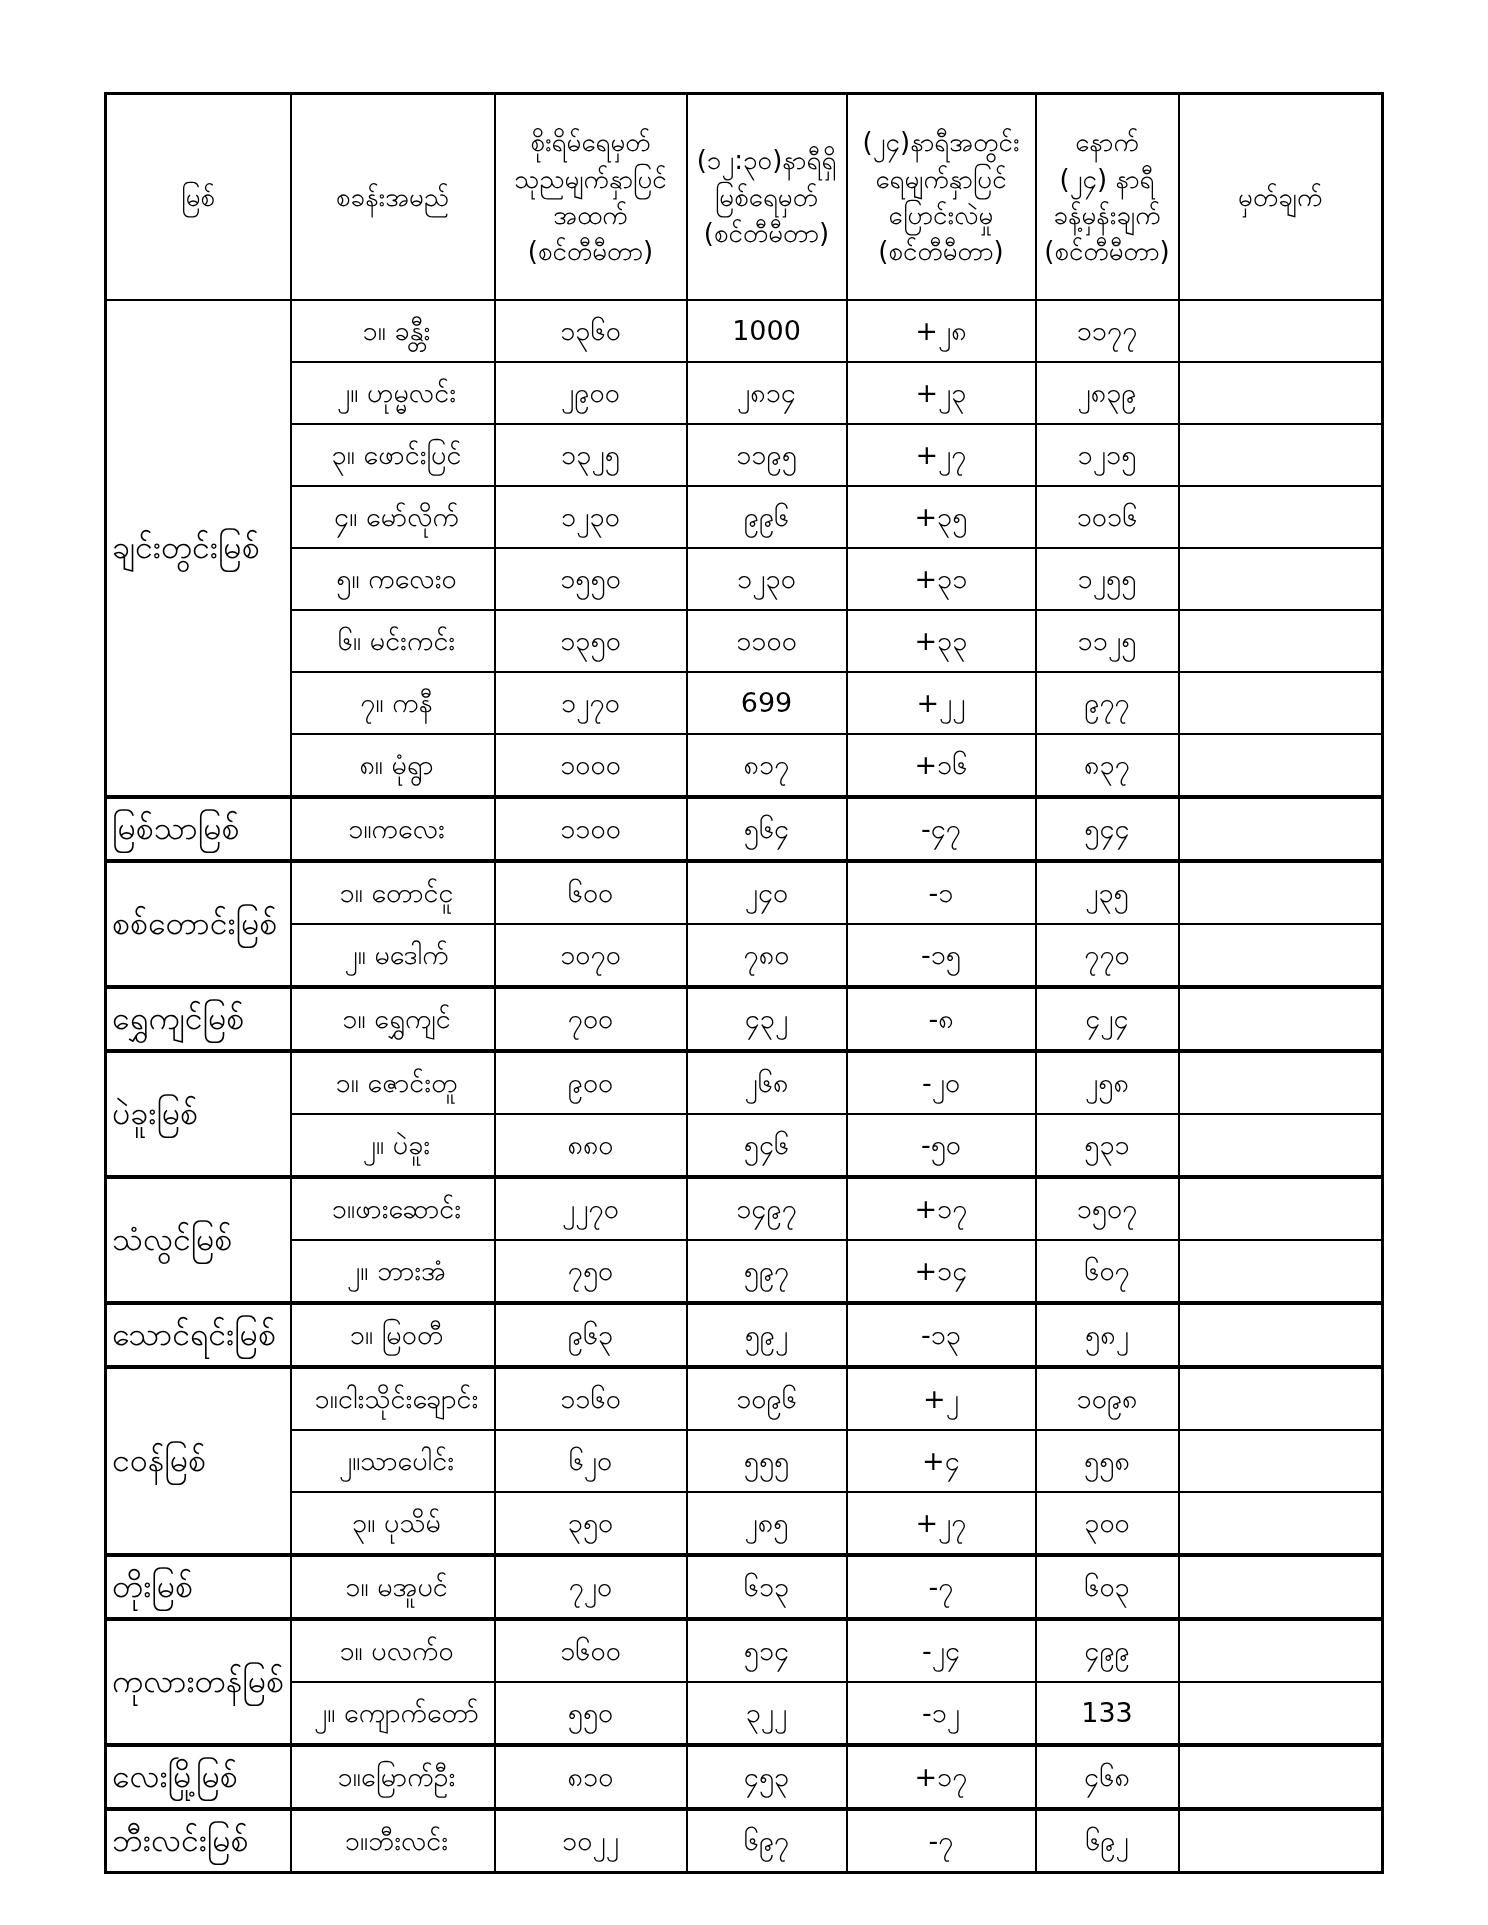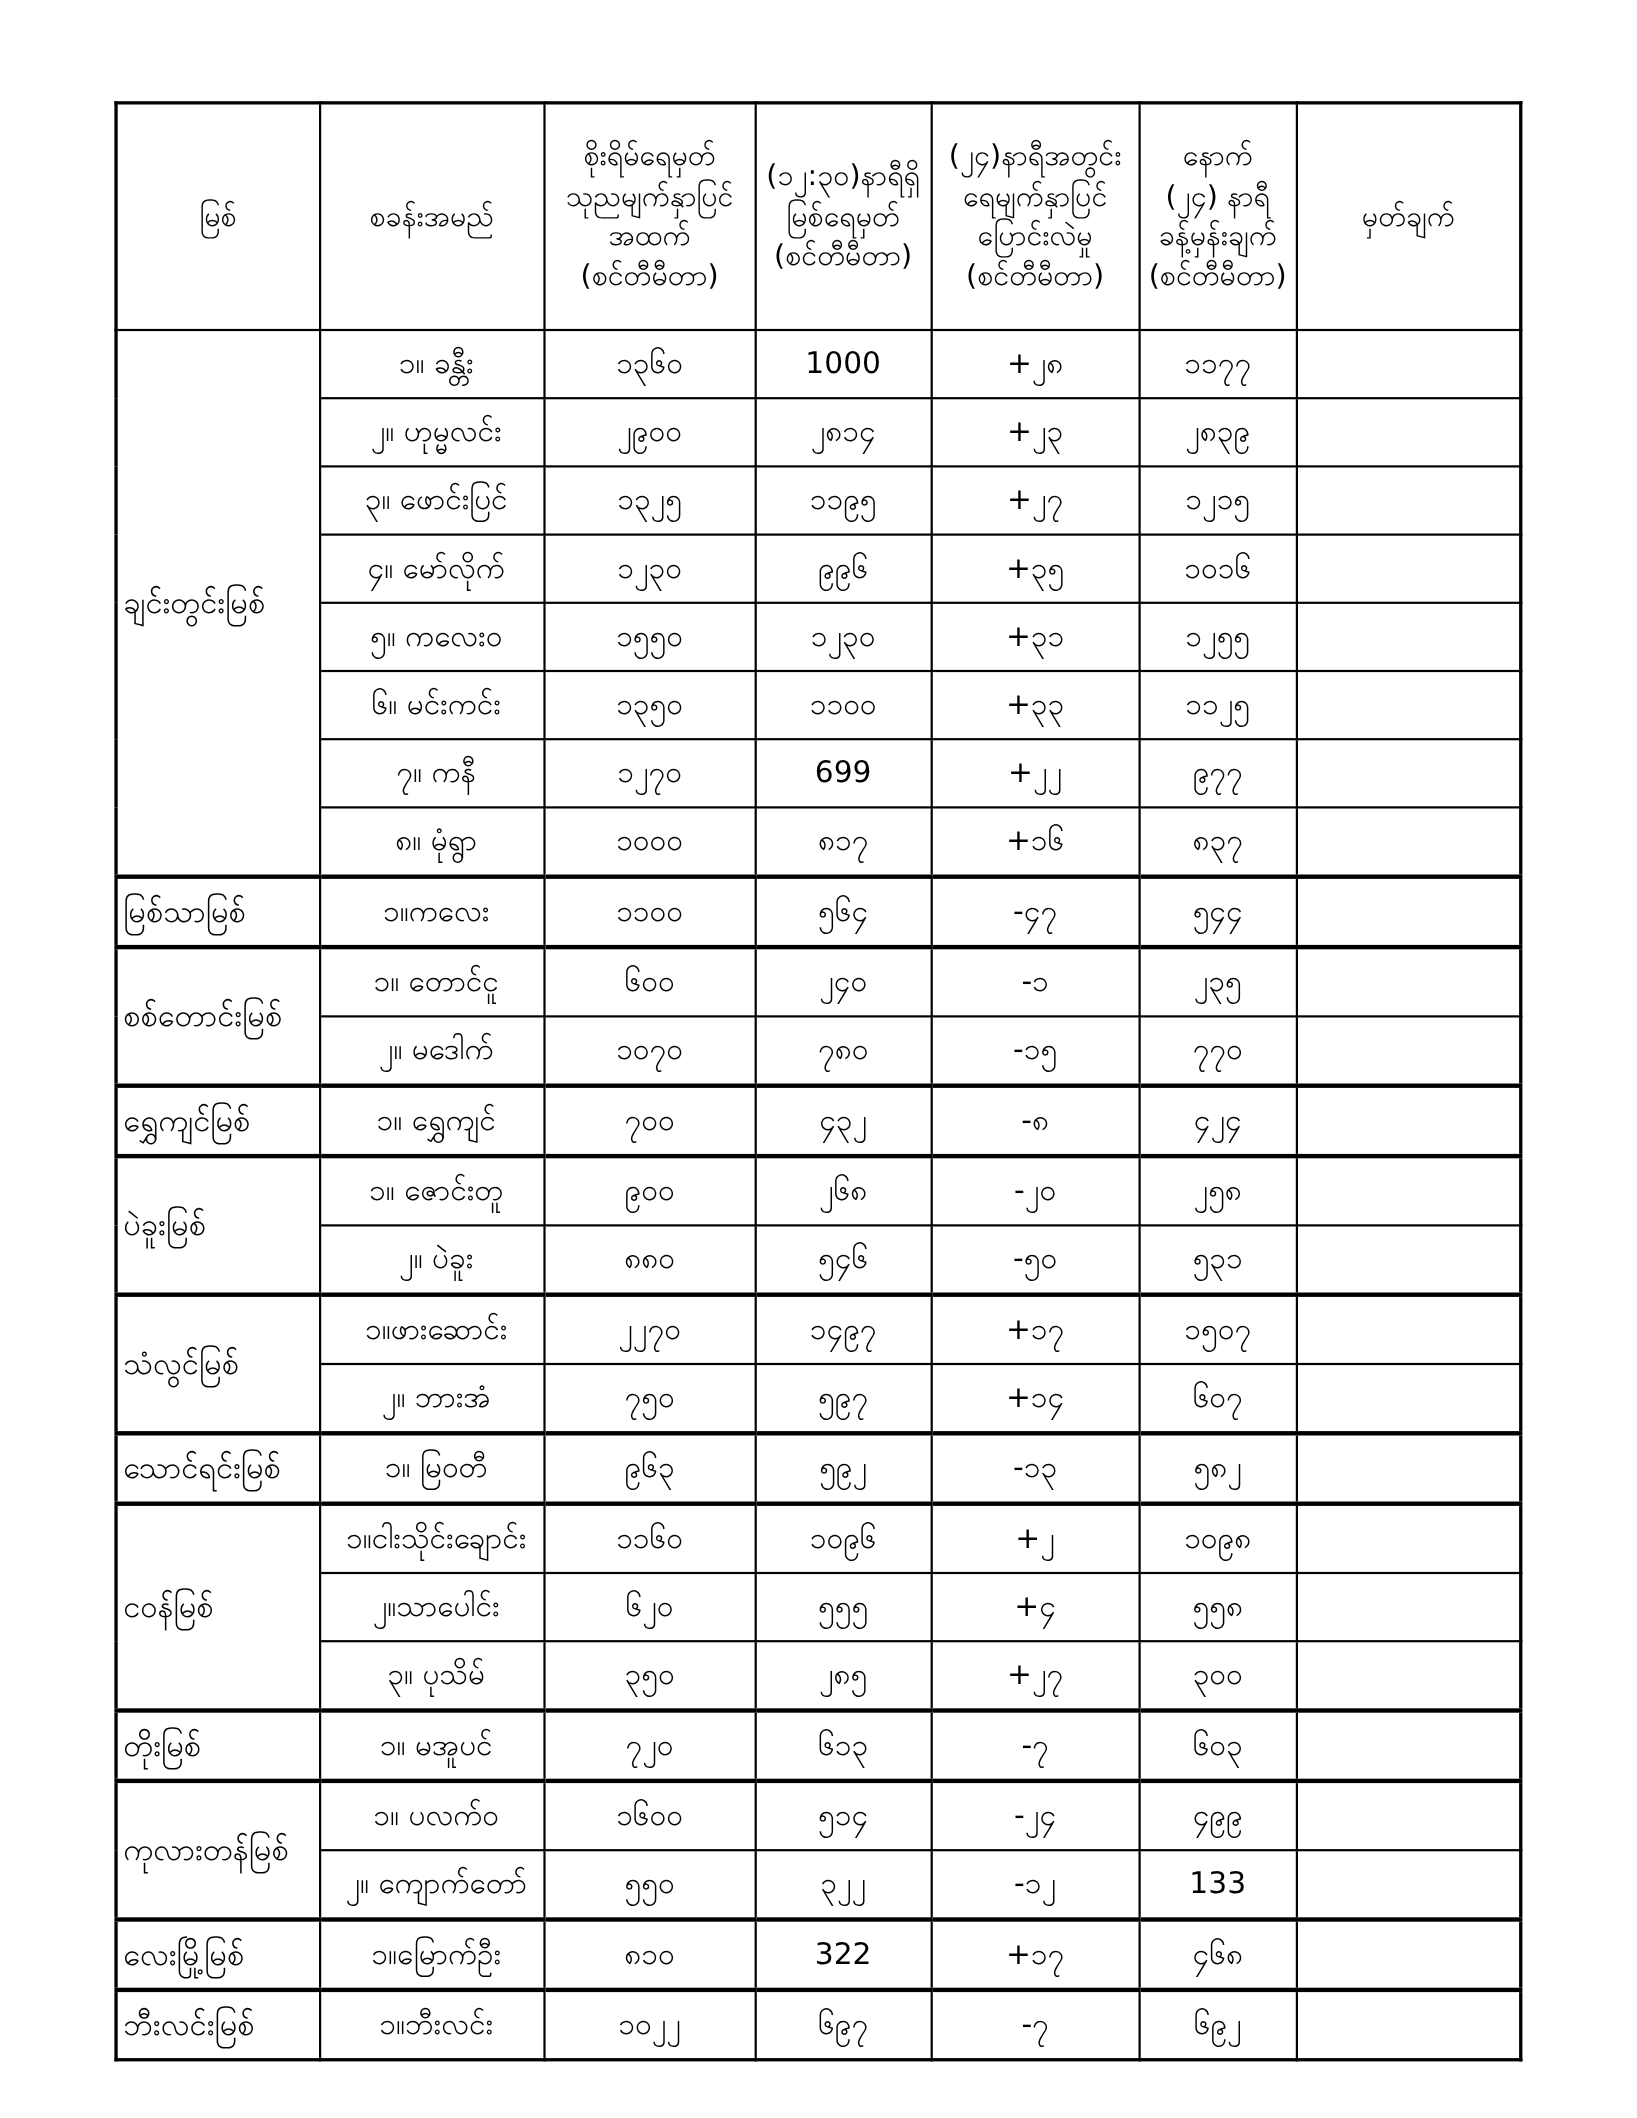--- a/index.html
+++ b/index.html
@@ -34,21 +34,21 @@
     height: 60px;
     font-size: 27px;
     text-align: center;
     vertical-align: middle;
     padding: 0;
     line-height: 1.1;
   }
   tbody td.river {
     text-align: left;
     padding-left: 5px;
-    font-size: 28px;
+    font-size: 32px;
     margin-top: 22px;
   }
   tbody td.station {
     text-align: center;
     padding-left: 8px;
   }
   tbody tr.group-sep td { border-top-width: 4px; }
 </style>
 </head>
 <body>
@@ -278,21 +278,21 @@
           <td class="num">၅၅၀</td>
           <td class="num">၃၂၂</td>
           <td class="num">-၁၂</td>
           <td class="num">133</td>
           <td class="remark"></td>
         </tr>
         <tr class="group-sep">
           <td class="river" rowspan="1">လေးမြို့မြစ်</td>
           <td class="station">၁။မြောက်ဦး</td>
           <td class="num">၈၁၀</td>
-          <td class="num">322</td>
+          <td class="num">၄၅၃</td>
           <td class="num">+၁၇</td>
           <td class="num">၄၆၈</td>
           <td class="remark"></td>
         </tr>
         <tr class="group-sep">
           <td class="river" rowspan="1">ဘီးလင်းမြစ်</td>
           <td class="station">၁။ဘီးလင်း</td>
           <td class="num">၁၀၂၂</td>
           <td class="num">၆၉၇</td>
           <td class="num">-၇</td>

